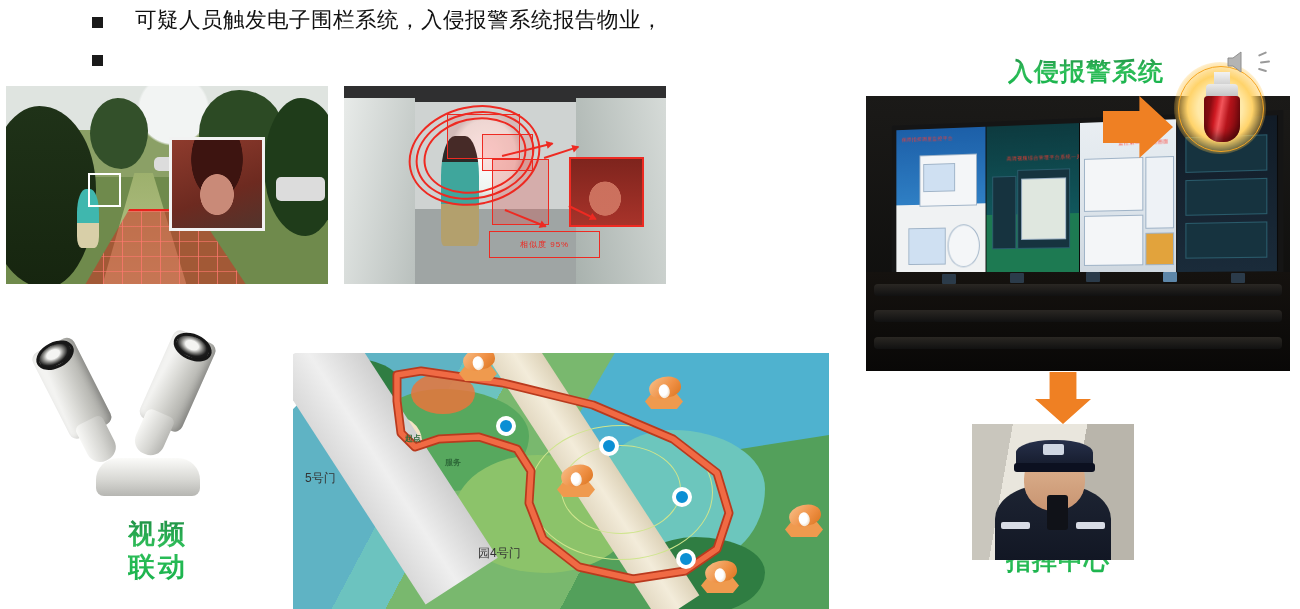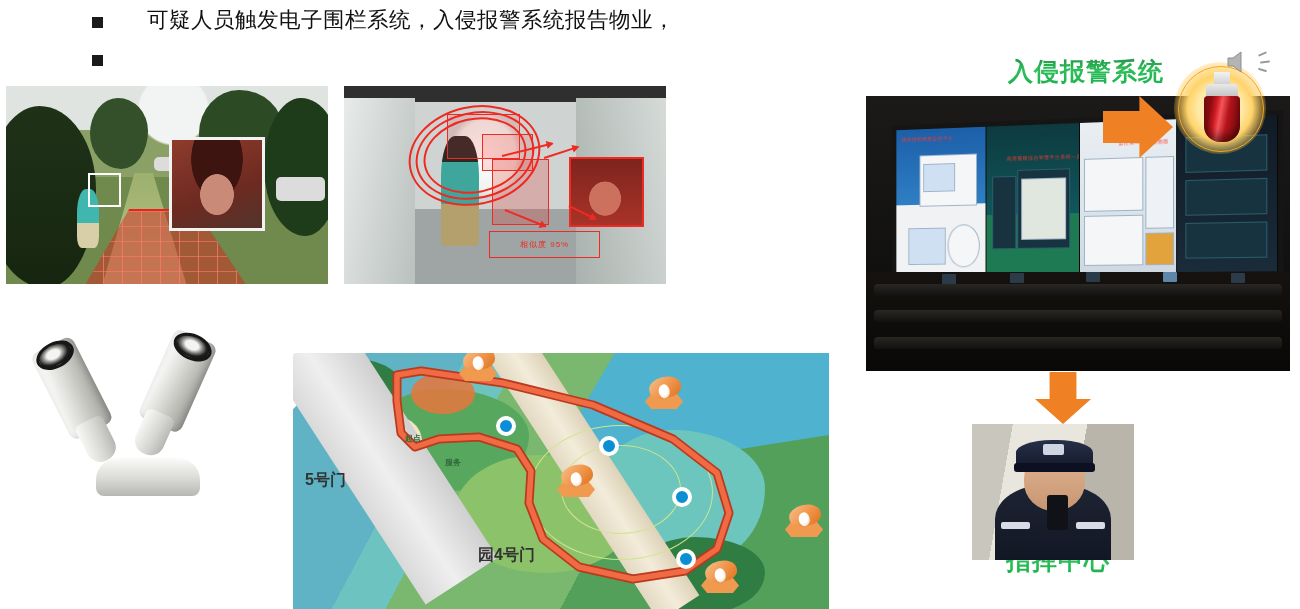--- a/index.html
+++ b/index.html
@@ -11,21 +11,21 @@
   }
   .stage{position:absolute;left:0;top:0;width:1300px;height:609px;}
 
   
   .bullets{position:absolute;left:92px;top:6px;width:720px;}
   .bullet-row{display:flex;align-items:flex-start;margin-bottom:9px;}
   .bullet-mark{
     width:11px;height:11px;background:#1a1a1a;margin-top:11px;flex:0 0 auto;
   }
   .bullet-text{
-    margin-left:44px;font-size:21.5px;color:#111;letter-spacing:.5px;
+    margin-left:32px;font-size:21.5px;color:#111;letter-spacing:.5px;
     line-height:1.35;white-space:nowrap;
   }
 
   
   .frame{position:absolute;background:#a9a9a9;padding:0;box-sizing:border-box;}
   .frame .inner{width:100%;height:100%;overflow:hidden;position:relative;}
 
   
   #photo-fence{left:6px;top:86px;width:322px;height:198px;}
   .outdoor{
@@ -255,21 +255,21 @@
   .green-blob.dark{background:#2f7d42;}
   .green-blob.lite{background:#8cc36a;}
   .tan-blob{position:absolute;background:#f0d9b0;border-radius:50%;}
   .orange-blob{position:absolute;background:#e8763c;border-radius:50%;opacity:.85;}
   .trail{
     position:absolute;border:1.4px solid #cfe58d;border-radius:50%;
     background:transparent;
   }
   .fence-path{position:absolute;inset:0;}
   .map-label{
-    position:absolute;font-size:16px;font-weight:700;color:#333;white-space:nowrap;
+    position:absolute;font-size:12px;font-weight:400;color:#333;white-space:nowrap;
   }
   .map-label.small-green{color:#2f6b3a;font-size:8px;font-weight:700;}
   .cam-marker{position:absolute;width:40px;height:32px;}
   .cm-base{
     position:absolute;left:0;bottom:0;width:38px;height:15px;background:#ef9a4e;
     clip-path:polygon(16% 0,84% 0,100% 50%,84% 100%,16% 100%,0 50%);
   }
   .cm-head{
     position:absolute;left:4px;top:0;width:32px;height:21px;border-radius:48% 48% 44% 44%;
     background:linear-gradient(140deg,#f7c08a,#ef8f43 60%,#d9741f);
@@ -435,20 +435,22 @@
     <div class="alarm-stem"></div>
     <div class="alarm-cap"></div>
     <div class="alarm-dome"></div>
   </div>
 
   <div class="arrow-orange" id="arrow-to-alarm"></div>
   <div class="arrow-orange" id="arrow-down"></div>
 
   <div class="green-label" id="label-command-center">指挥中心</div>
   <div class="green-label" id="label-alarm-system">入侵报警系统</div>
+  <div class="green-label" id="label-video-link">视频
+联动</div>
   <div class="green-label" id="label-fence-trigger">触发电子围
 栏系统</div>
 
   <div id="cameras">
     <div class="cam" id="cam-left">
       <div class="cam-body"></div>
       <div class="cam-lens"></div>
       <div class="cam-mount"></div>
     </div>
     <div class="cam" id="cam-right">

